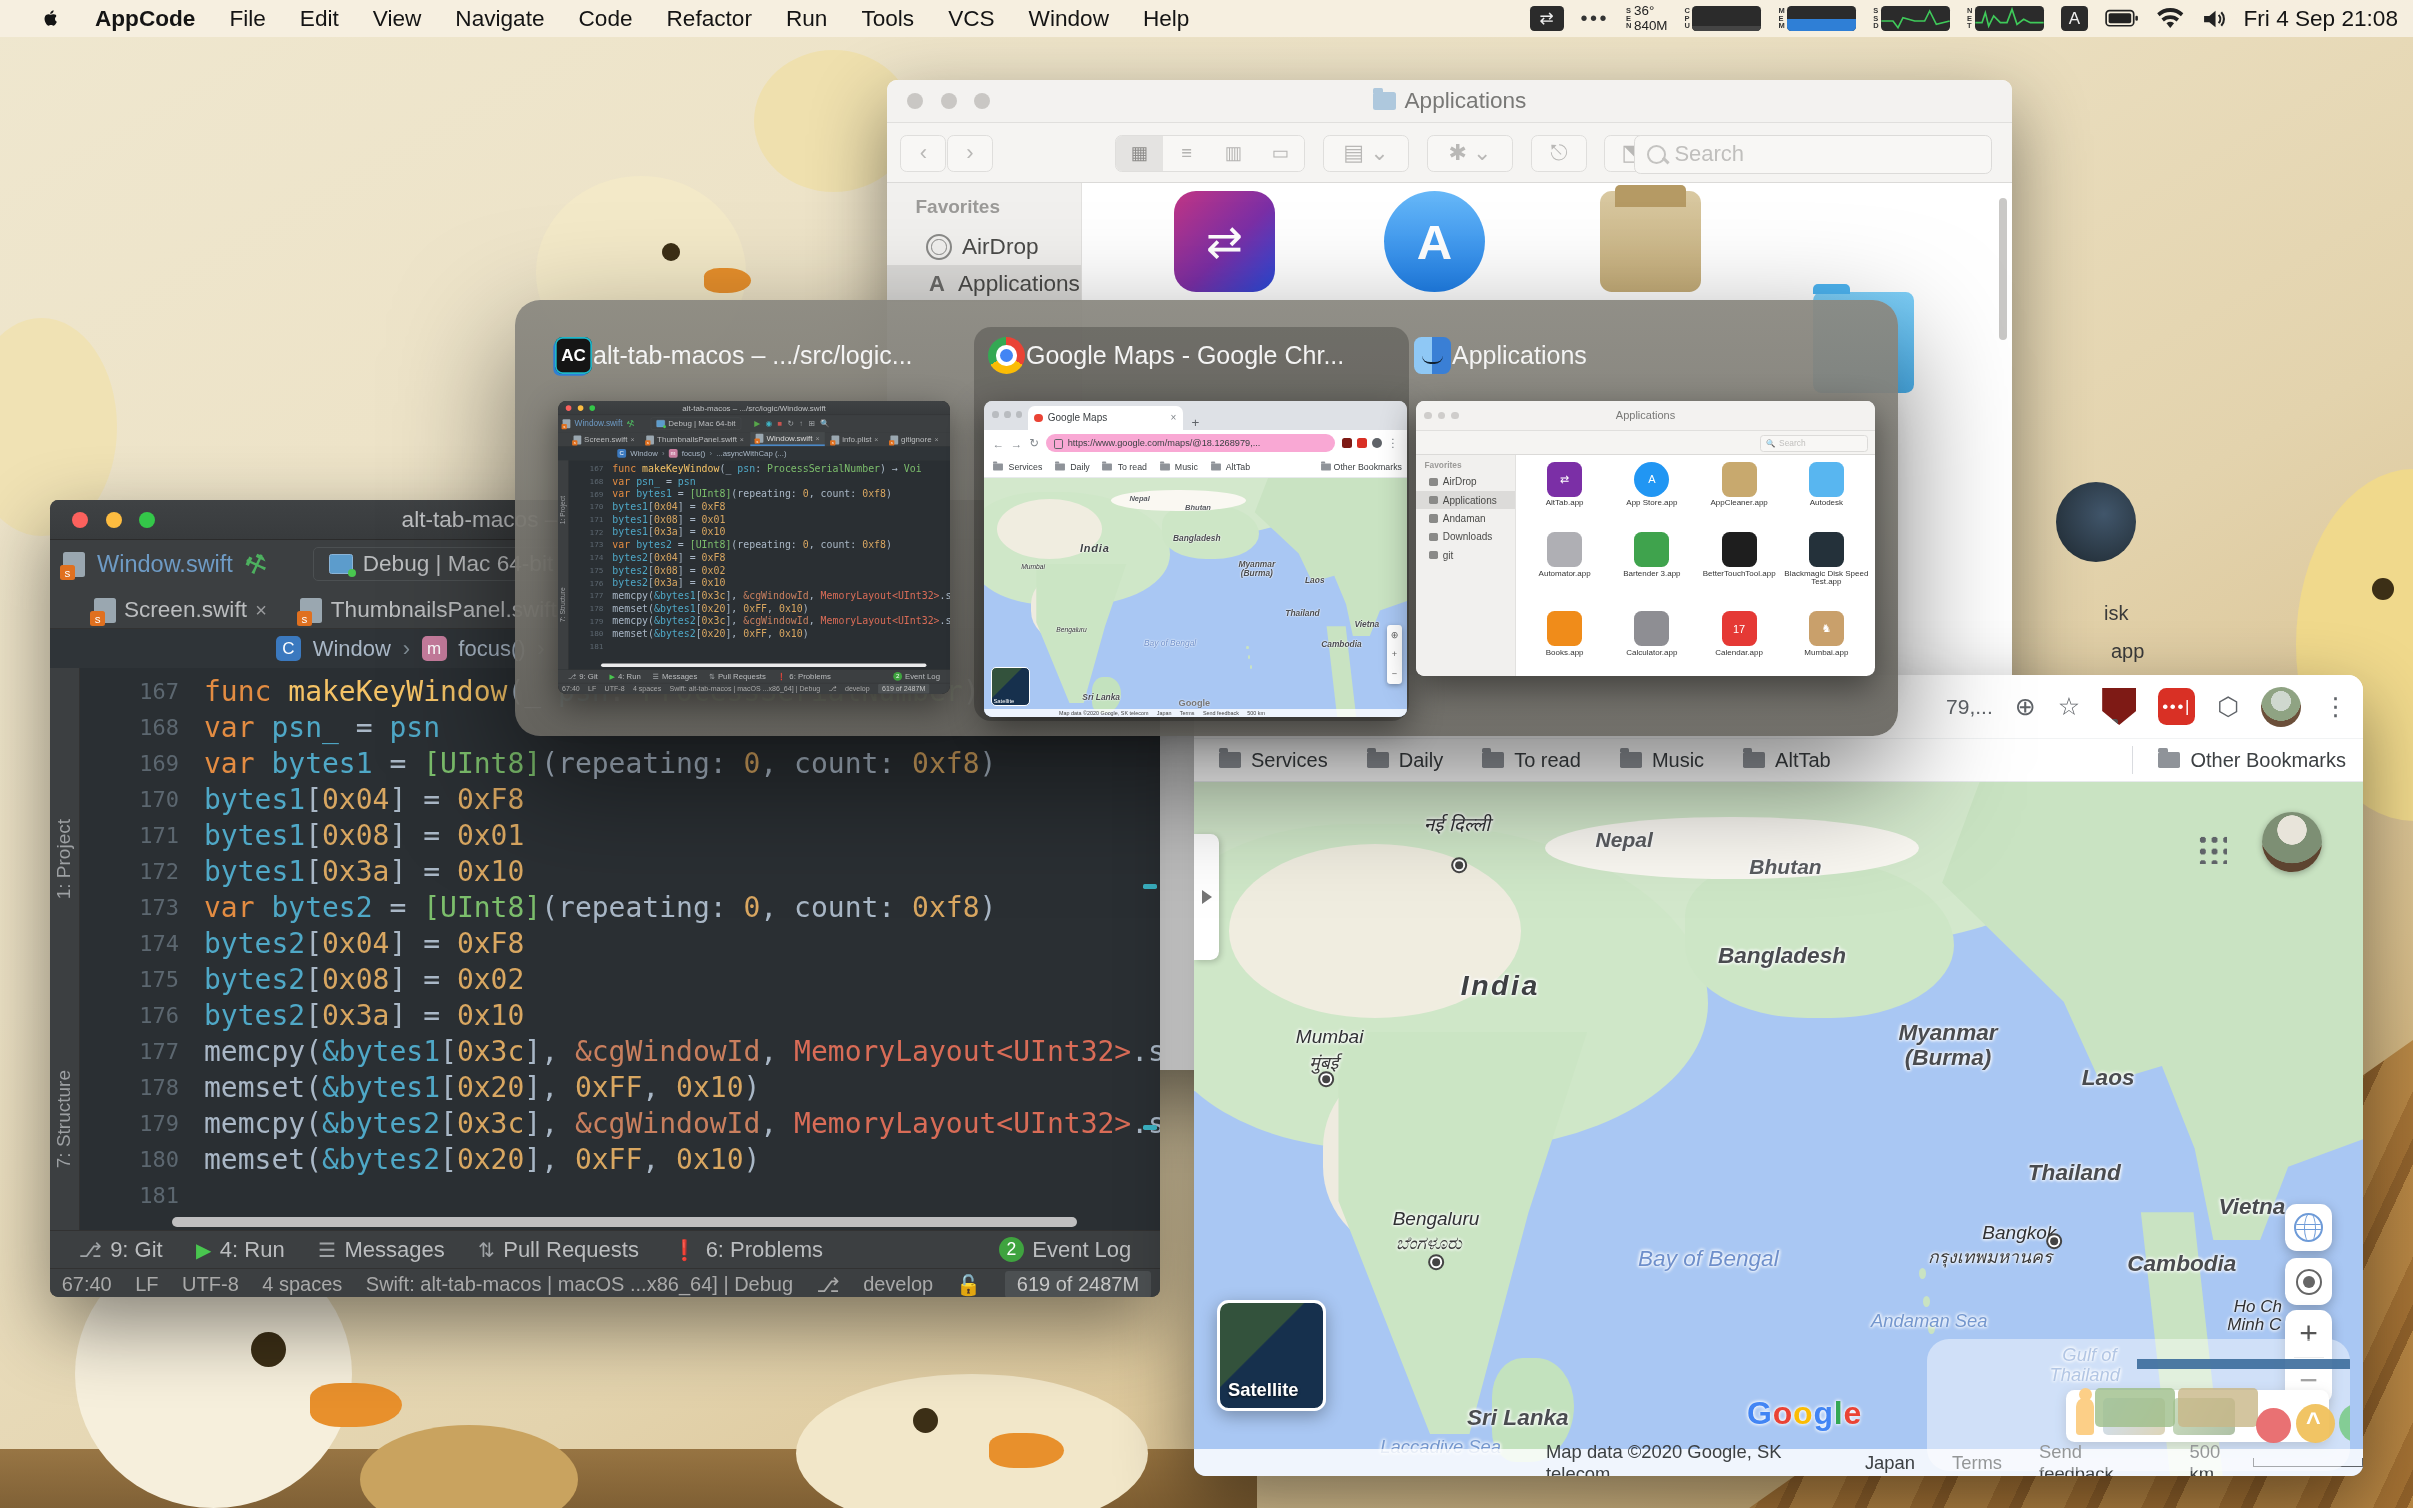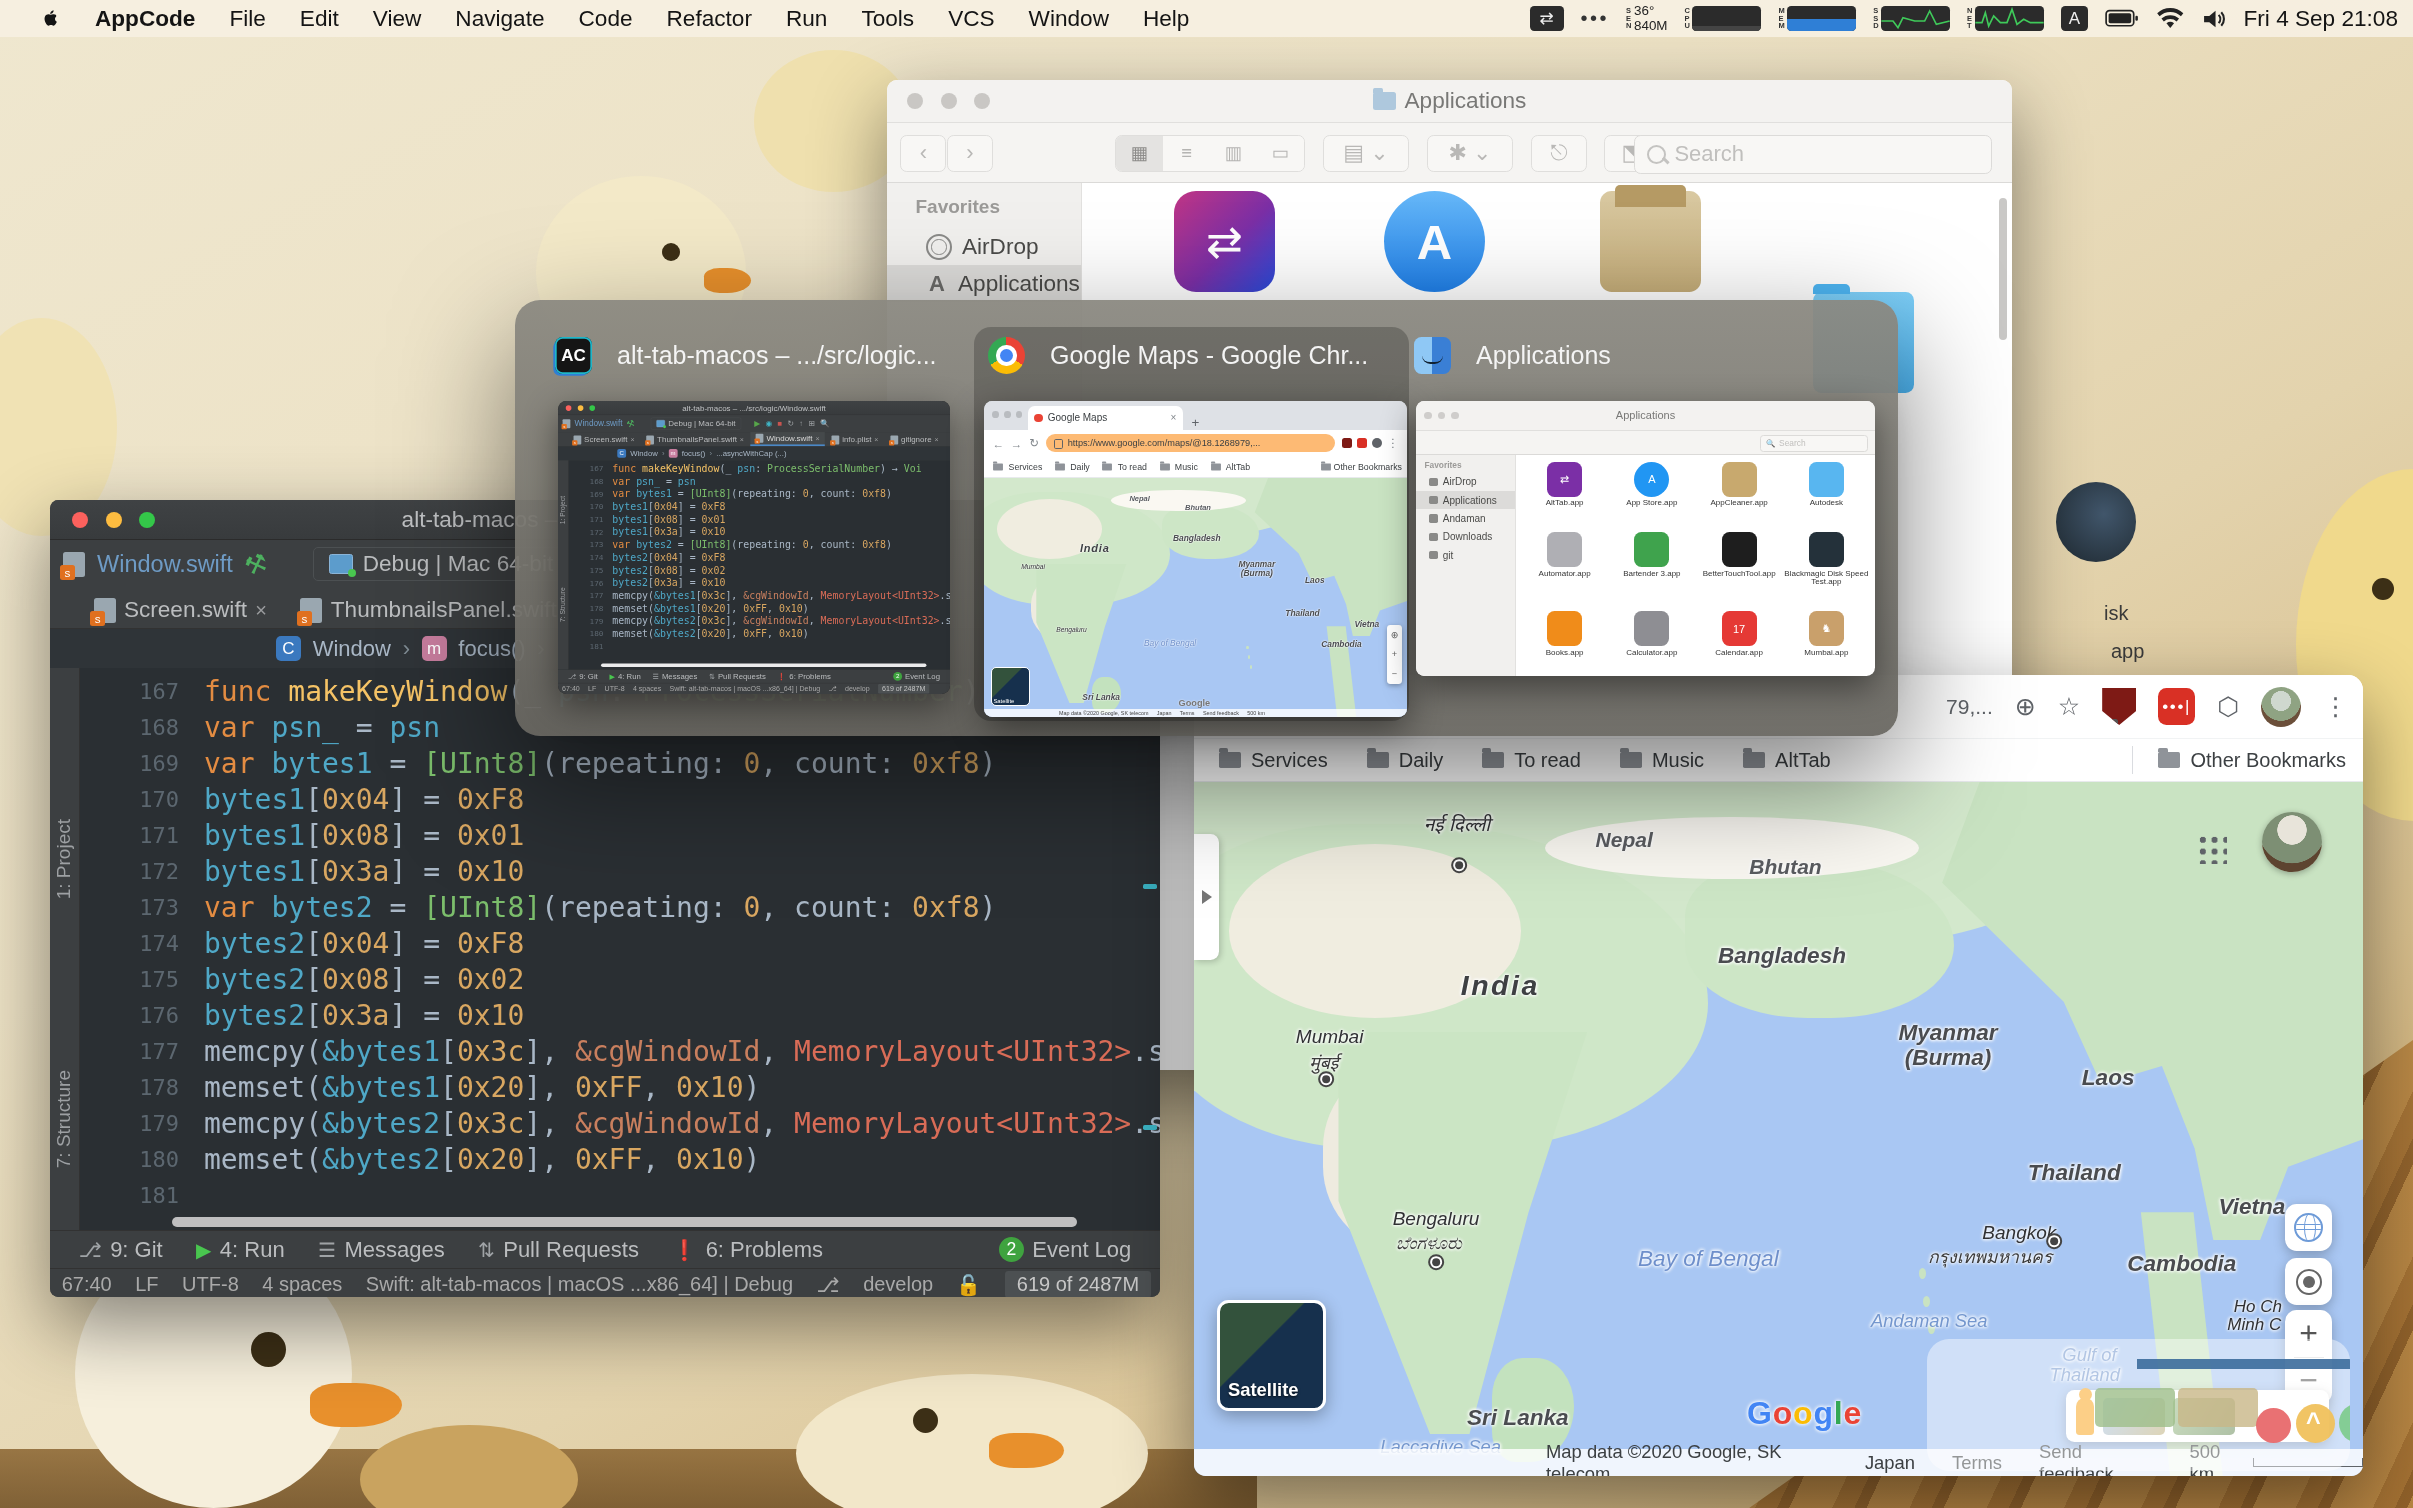--- a/index.html
+++ b/index.html
@@ -186,21 +186,21 @@
   .attrib{position:absolute;left:0;right:0;bottom:0;height:27px;background:rgba(255,255,255,.82);
     display:flex;align-items:center;gap:37px;padding-left:352px;font-size:18.4px;color:#3c4043;}
   .scalebox{display:flex;align-items:center;gap:8.4px;}
   .scalebar{width:117px;height:8.4px;border:1.7px solid #5f6368;border-top:none;}
   .google-logo{position:absolute;left:553px;top:613px;font-size:32px;font-weight:700;letter-spacing:0.8px;
     text-shadow:0 0 3.4px #fff,0 0 4.2px #fff;}
   
   #switcher{left:515px;top:300px;width:1383px;height:436px;border-radius:25px;z-index:10;
     background:linear-gradient(rgba(138,136,128,.94),rgba(104,102,96,.94));box-shadow:0 42px 117px rgba(0,0,0,.5);}
   .sw-select{position:absolute;left:459px;top:27px;width:435px;height:394px;border-radius:17px;background:rgba(0,0,0,.22);}
-  .sw-title{position:absolute;top:37px;display:flex;align-items:center;gap:25px;color:#f4f4f4;font-size:25px;max-width:402px;}
+  .sw-title{position:absolute;top:37px;display:flex;align-items:center;gap:1px;color:#f4f4f4;font-size:25px;max-width:402px;}
   .sw-title span{overflow:hidden;text-overflow:ellipsis;white-space:nowrap;}
   .sw-appico{width:37px;height:37px;border-radius:7.5px;flex:none;}
   .ico-ac{background:#151515;color:#fff;display:flex;align-items:center;justify-content:center;font-size:17px;font-weight:700;
     box-shadow:inset 0 0 0 1.7px #1fb6c9, -2.5px 2.5px 0 -0.8px #2f7fd6;}
   .ico-chrome{border-radius:50%;background:conic-gradient(#ea4335 0 120deg,#fbbc05 120deg 240deg,#34a853 240deg 360deg);position:relative;}
   .ico-chrome:before{content:"";position:absolute;inset:8.4px;background:#fff;border-radius:50%;}
   .ico-chrome:after{content:"";position:absolute;inset:11.7px;background:#4285f4;border-radius:50%;}
   .ico-finder{background:linear-gradient(90deg,#8fc8f5 0 50%,#3a7fd5 50% 100%);position:relative;}
   .ico-finder:before{content:"";position:absolute;left:8.4px;right:8.4px;bottom:10px;height:8.4px;border-bottom:2.5px solid #123;border-radius:0 0 8.4px 8.4px;}
   .thumb{position:absolute;top:101px;border-radius:8.4px;overflow:hidden;box-shadow:0 11.7px 34px rgba(0,0,0,.45);background:#222;}
@@ -213,21 +213,21 @@
   
   #mini-cr-outer{left:469px;width:423px;height:316px;background:#dee1e6;}
   .mc-tabs{height:28.5px;background:#dee1e6;display:flex;align-items:flex-end;padding-left:6.7px;position:relative;}
   .mc-dots{position:absolute;left:8.4px;top:10px;display:flex;gap:5px;}
   .mc-dot{width:6.7px;height:6.7px;border-radius:50%;background:#b9bcc0;}
   .mc-tab{width:142px;height:23.5px;background:#fff;border-radius:6.7px 6.7px 0 0;margin-left:37px;display:flex;align-items:center;gap:5px;padding:0 6.7px;font-size:10px;color:#3c4043;}
   .mc-fav{width:8.4px;height:8.4px;border-radius:50%;background:#ea4335;flex:none;}
   .mc-plus{margin-left:8.4px;font-size:13.4px;color:#5f6368;}
   .mc-url{height:27px;background:#fff;display:flex;align-items:center;gap:6.7px;padding:0 8.4px;}
   .mc-nav{color:#80868b;font-size:11.7px;}
-  .mc-pill{flex:1;height:18.4px;background:#fdba74;border-radius:9.2px;display:flex;align-items:center;gap:5px;padding:0 8.4px;font-size:9.2px;color:#3c4043;overflow:hidden;white-space:nowrap;}
+  .mc-pill{flex:1;height:18.4px;background:#f9a8d4;border-radius:9.2px;display:flex;align-items:center;gap:5px;padding:0 8.4px;font-size:9.2px;color:#3c4043;overflow:hidden;white-space:nowrap;}
   .mc-lock{width:6.7px;height:8.4px;border:1.7px solid #5f6368;border-radius:1.7px;position:relative;top:0.8px;}
   .mc-exts{display:flex;gap:5px;align-items:center;}
   .mc-extdot{width:10px;height:10px;border-radius:2.5px;}
   .mc-bm{height:20px;background:#fff;border-bottom:0.8px solid #e8eaed;display:flex;align-items:center;gap:11.7px;padding-left:8.4px;font-size:8.8px;color:#3c4043;position:relative;}
   .mc-bm .folder-ico{transform:scale(.45);margin:-5px;}
   .mc-other{position:absolute;right:5px;display:flex;align-items:center;gap:1.7px;}
   .mc-map{position:relative;height:240px;background:#a9c7f3;overflow:hidden;}
   .mc-map .map-label{text-shadow:0 0 1.7px #fff,0 0 1.7px #fff;}
   .mc-map .lab-country-lg{font-size:11px;letter-spacing:0.8px;}
   .mc-map .lab-country{font-size:8.4px;}

